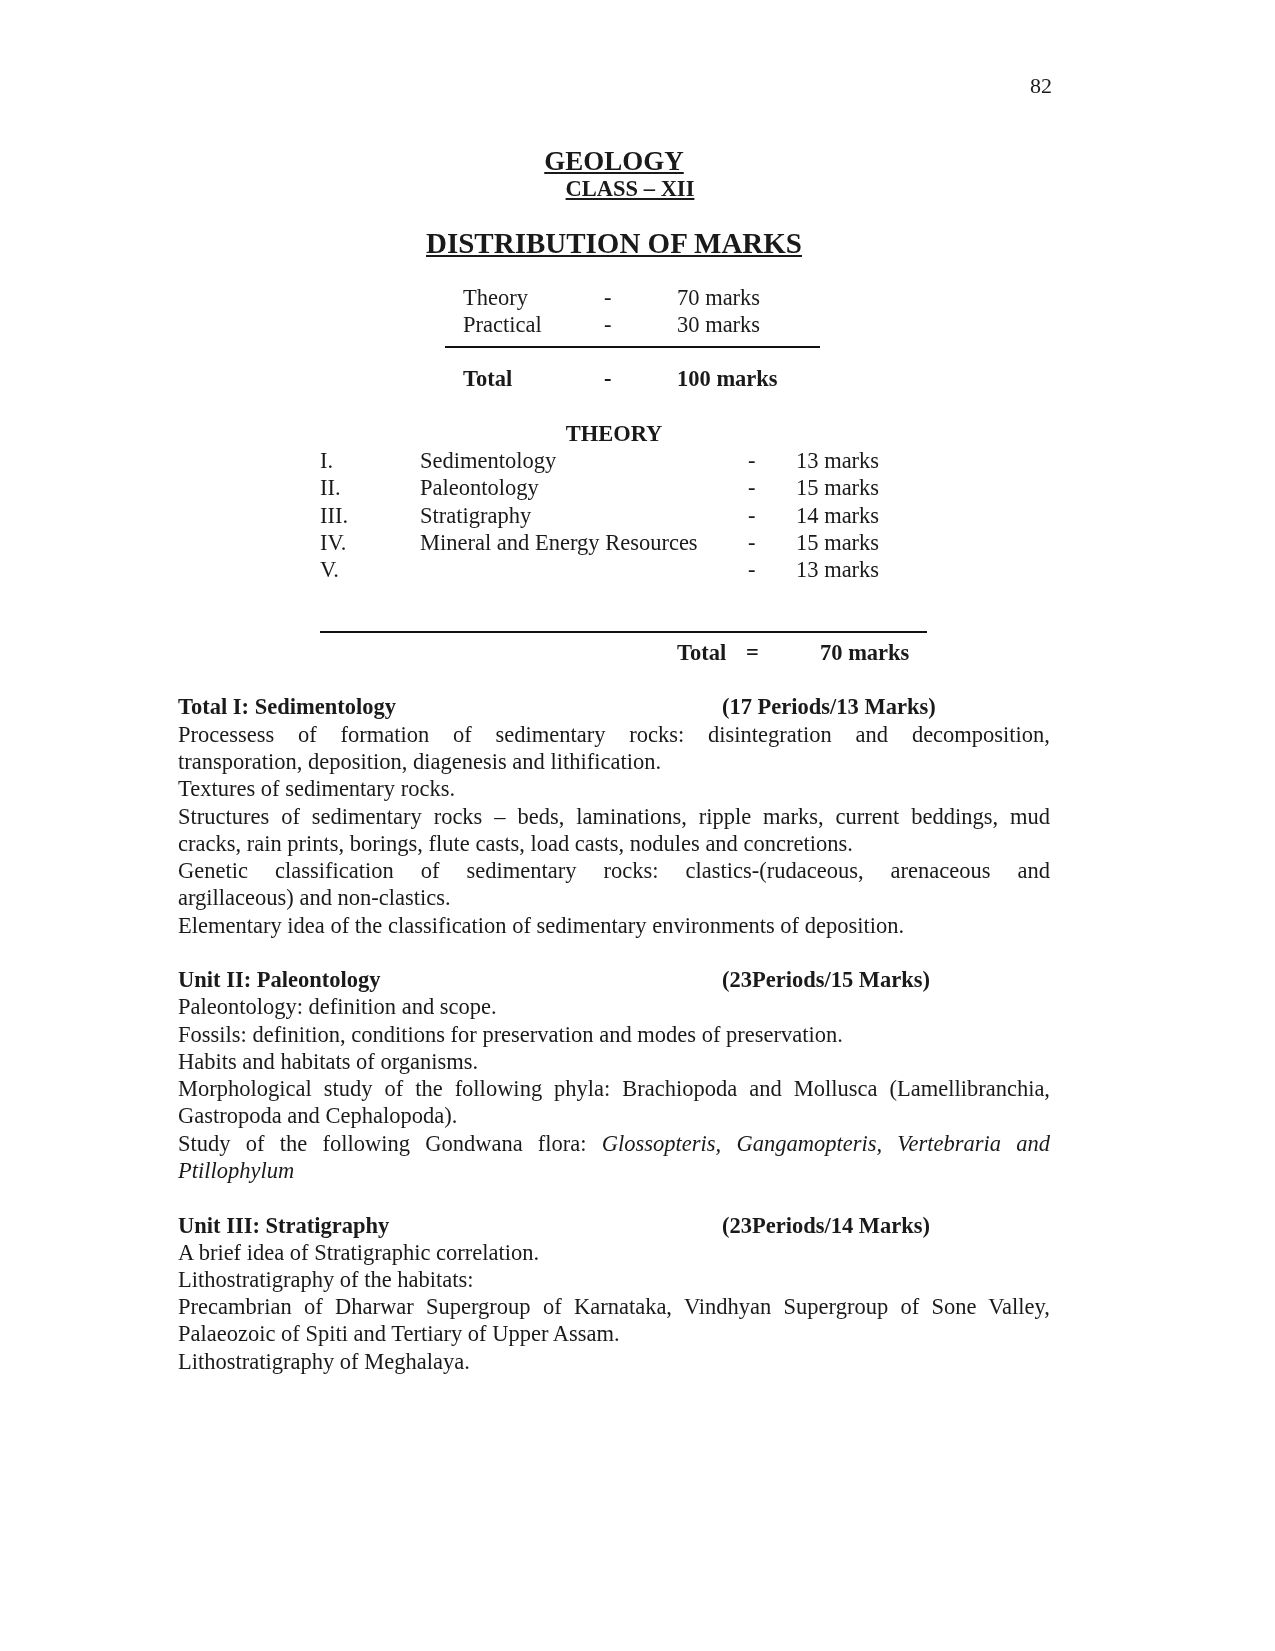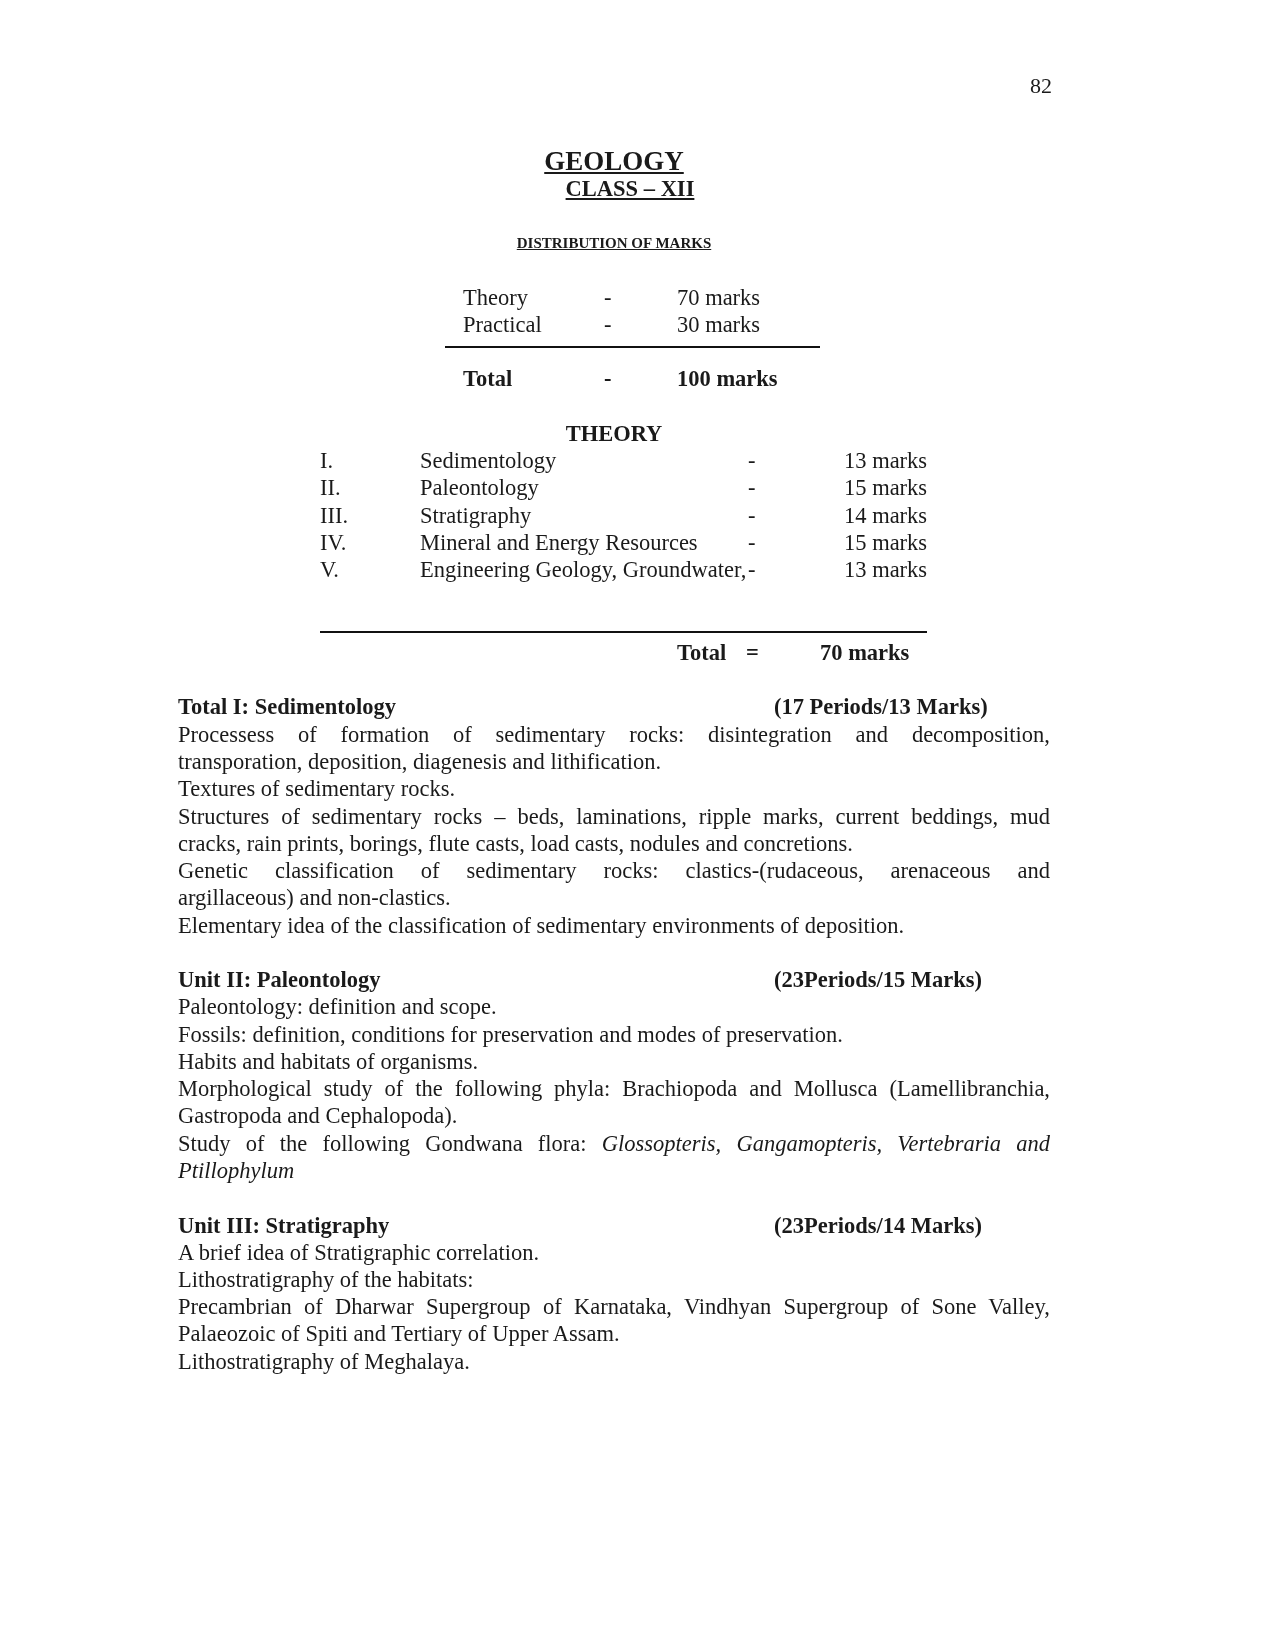--- a/index.html
+++ b/index.html
@@ -6,42 +6,42 @@
   body {
     width: 1275px; height: 1651px; position: relative; overflow: hidden;
     font-family: "Liberation Serif", "DejaVu Serif", serif;
     color: #1a1a1a; font-size: 22.5px; line-height: 27.5px;
   }
   .abs { position: absolute; }
   .page-number { left: 1000px; top: 72px; width: 52px; text-align: right; font-size: 22px; }
   .title { left: 0; width: 1228px; text-align: center; font-weight: bold; text-decoration: underline; }
   .title-main { top: 145px; font-size: 27px; line-height: 32px; }
   .title-sub { top: 175px; font-size: 22.5px; margin-left: 16px; }
-  .title-dist { top: 230px; font-size: 15px; }
+  .title-dist { top: 230px; font-size: 29px; }
 
   .dist-row { position: absolute; left: 463px; width: 360px; height: 27px; }
   .dist-row span { position: absolute; top: 0; white-space: nowrap; }
   .dist-row .c1 { left: 0; }
   .dist-row .c2 { left: 141px; }
   .dist-row .c3 { left: 214px; }
   .dist-total { font-weight: bold; }
   .hr { position: absolute; height: 0; border-top: 2px solid #111; }
 
   .theory-heading { left: 0; width: 1228px; text-align: center; top: 420px; font-weight: bold; }
   .theory-row { position: absolute; left: 320px; width: 620px; height: 27px; }
   .theory-row span { position: absolute; top: 0; white-space: nowrap; }
   .theory-row .num { left: 0; }
   .theory-row .name { left: 72px; margin-left: 28px; }
   .theory-row .dash { left: 428px; }
-  .theory-row .marks { left: 524px; }
+  .theory-row .marks { left: 476px; }
   .theory-total { position: absolute; top: 639px; font-weight: bold; white-space: nowrap; }
 
   .unit-head { position: absolute; left: 178px; width: 872px; height: 27px; font-weight: bold; }
   .unit-head .uh-title { position: absolute; left: 0; top: 0; white-space: nowrap; }
-  .unit-head .uh-meta { position: absolute; left: 596px; top: 0; white-space: nowrap; text-align: right; }
+  .unit-head .uh-meta { position: absolute; left: 544px; top: 0; white-space: nowrap; text-align: right; }
   .para { position: absolute; left: 178px; width: 872px; }
   .just { text-align: justify; text-align-last: justify; }
   .left { text-align: left; }
   .it { font-style: italic; }
 </style>
 </head>
 <body>
 
 <div>
 
@@ -92,21 +92,20 @@
       <span class="marks">14 marks</span>
     </div>
     <div class="theory-row" style="top:529px;">
       <span class="num">IV.</span>
       <span class="name">Mineral and Energy Resources</span>
       <span class="dash">-</span>
       <span class="marks">15 marks</span>
     </div>
     <div class="theory-row" style="top:556px; height:56px;">
       <span class="num">V.</span>
-      <span class="name">Engineering Geology, Groundwater,</span>
       <span class="dash">-</span>
       <span class="marks">13 marks</span>
     </div>
     <div class="hr" style="left:320px; width:607px; top:631px;"></div>
     <span class="theory-total" style="left:677px;">Total</span>
     <span class="theory-total" style="left:746px;">=</span>
     <span class="theory-total" style="left:820px;">70 marks</span>
   </div>
 
   <div class="unit-head" style="top:693px;">

